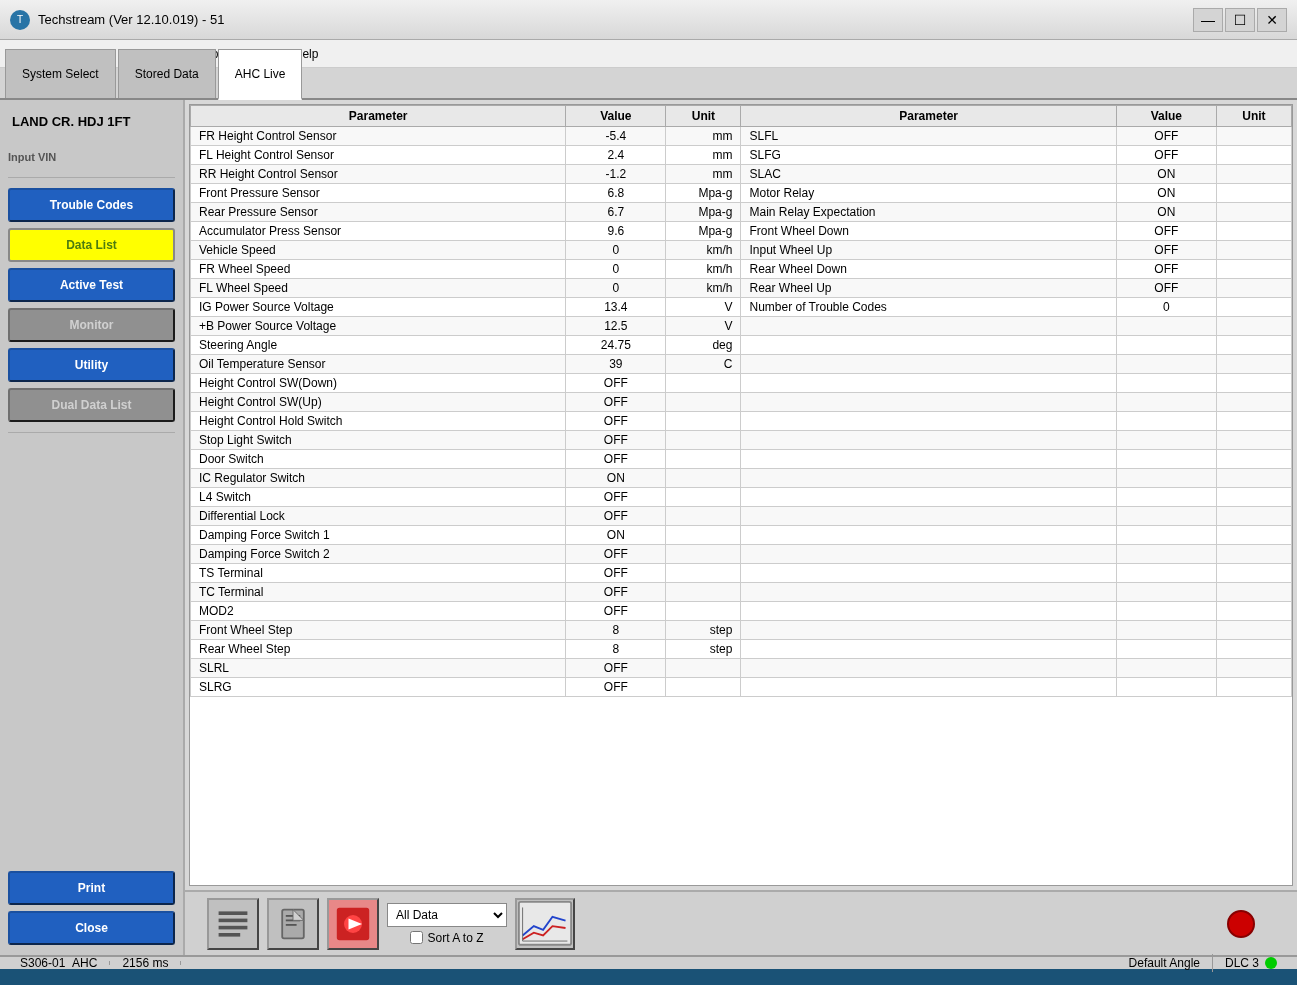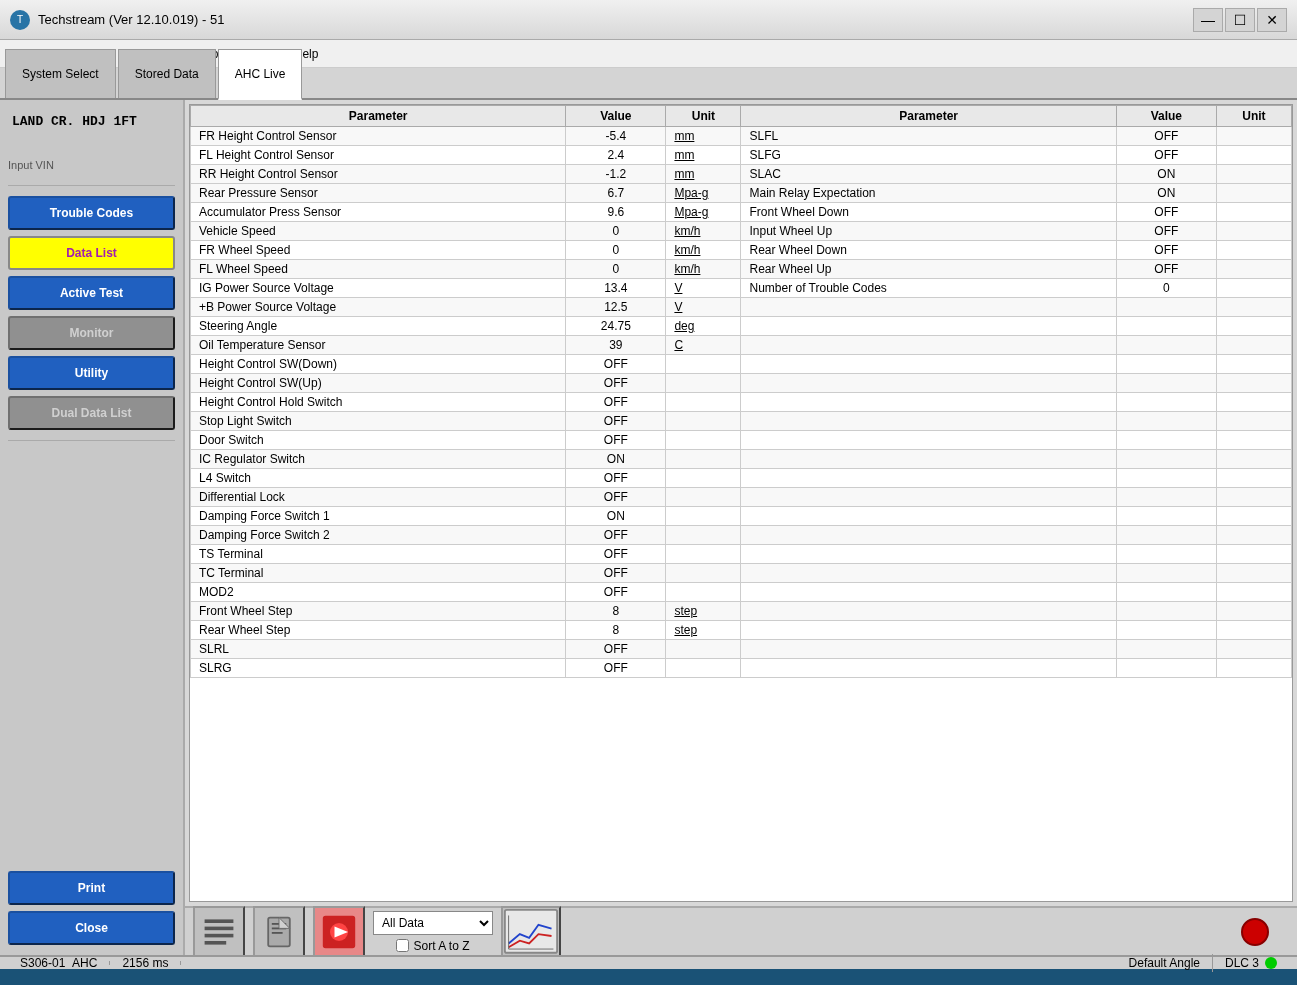--- a/index.html
+++ b/index.html
@@ -74,45 +74,45 @@
       background: #c8c8c8;
       border-right: 2px solid #aaa;
       padding: 10px 8px;
       display: flex;
       flex-direction: column;
       gap: 6px;
     }
     .vehicle-name {
       font-weight: bold;
       font-size: 13px;
-      margin-bottom: 12px;
+      margin-bottom: 4px;
       padding: 4px;
-      font-family: Liberation Mono, monospace;
     }
     .input-vin-label {
       font-size: 11px;
       color: #555;
       margin: 8px 0 4px 0;
+      font-weight: bold;
     }
     .sidebar-divider {
       height: 1px;
       background: #aaa;
       margin: 4px 0;
     }
     .sidebar-btn {
       padding: 8px 10px;
       text-align: center;
       cursor: pointer;
       font-size: 12px;
       font-weight: bold;
       border: 2px outset #888;
       border-radius: 3px;
     }
     .sidebar-btn.blue { background: #2060c0; color: white; border-color: #1a50a0; }
-    .sidebar-btn.yellow { background: yellow; color: #a21caf; border: 2px solid #888; }
+    .sidebar-btn.yellow { background: yellow; color: #4d7c0f; border: 2px solid #888; }
     .sidebar-btn.gray { background: #909090; color: #d0d0d0; border-color: #707070; }
     .sidebar-btn-bottom {
       margin-top: auto;
       display: flex;
       flex-direction: column;
       gap: 6px;
     }
 
     
     .data-area {
@@ -141,32 +141,32 @@
       text-align: center;
       font-weight: bold;
       white-space: nowrap;
     }
     table td {
       border: 1px solid #ccc;
       padding: 2px 8px;
       white-space: nowrap;
     }
     table td.value { text-align: center; }
-    table td.unit { text-align: left; text-decoration: underline; }
+    table td.unit { text-align: right; }
     .table-row-even { background: #f8f8f8; }
     .table-row-odd { background: white; }
 
     
     .bottom-toolbar {
       background: #d0d0d0;
-      height: 49px;
+      height: 65px;
       border-top: 2px solid #aaa;
       display: flex;
       align-items: center;
-      padding: 4px 8px;
+      padding: 4px 22px;
       gap: 8px;
     }
     .toolbar-icon-btn {
       width: 52px;
       height: 52px;
       background: #c0c0c0;
       border: 2px outset #999;
       cursor: pointer;
       display: flex;
       align-items: center;
@@ -306,20 +306,28 @@
       <td class="unit">mm</td>
       <td>SLFG</td>
       <td class="value">OFF</td>
       <td class="unit"></td>
     </tr>
             <tr class="table-row-even">
       <td>RR Height Control Sensor</td>
       <td class="value">-1.2</td>
       <td class="unit">mm</td>
       <td>SLAC</td>
+      <td class="value">ON</td>
+      <td class="unit"></td>
+    </tr>
+            <tr class="table-row-odd">
+      <td>Front Pressure Sensor</td>
+      <td class="value">6.8</td>
+      <td class="unit">Mpa-g</td>
+      <td>Motor Relay</td>
       <td class="value">ON</td>
       <td class="unit"></td>
     </tr>
             <tr class="table-row-even">
       <td>Rear Pressure Sensor</td>
       <td class="value">6.7</td>
       <td class="unit">Mpa-g</td>
       <td>Main Relay Expectation</td>
       <td class="value">ON</td>
       <td class="unit"></td>

